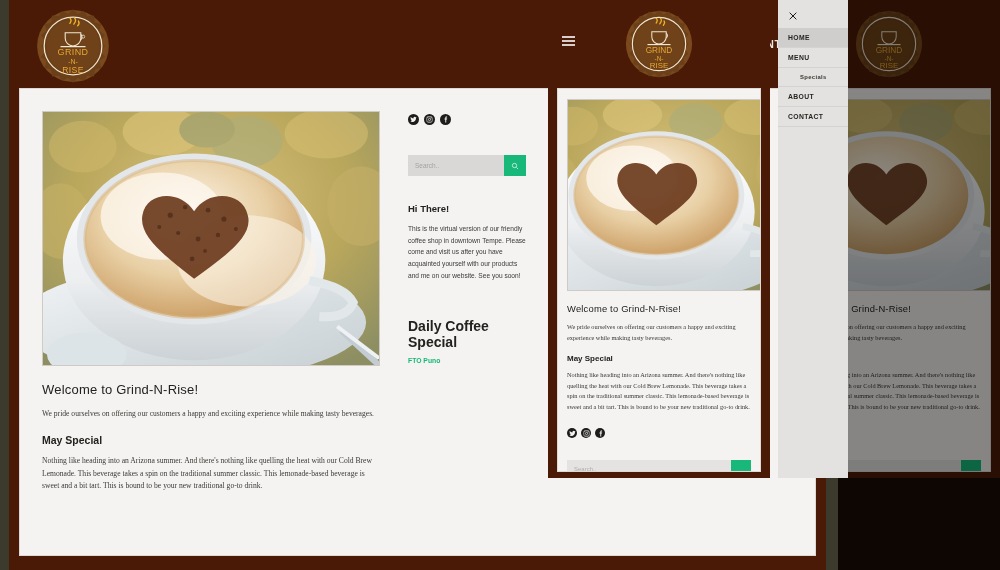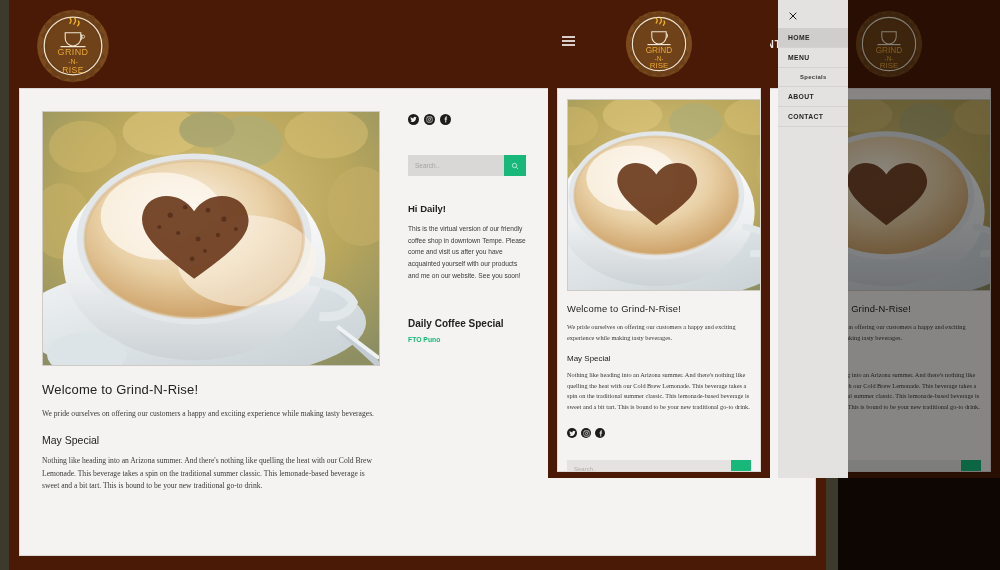--- a/index.html
+++ b/index.html
@@ -51,42 +51,42 @@
 
   
   .coffee {
     width:338px; height:255px; border:1px solid #cfcac4;
     position:relative; overflow:hidden; background:#b9a86a;
   }
   .coffee.small { width:204px; height:192px; }
   .coffee-svg { position:absolute; inset:0; width:100%; height:100%; display:block; }
 
   h2.sec-title { font-size: 13px; font-weight: normal; color:#24221f; margin:16px 0 11px; letter-spacing:.2px;}
-  h3.sub-title { font-size: 10.5px; font-weight: normal; color:#24221f; margin:13px 0 9px; }
+  h3.sub-title { font-size: 10.5px; font-weight: bold; color:#24221f; margin:13px 0 9px; }
   p.body-txt  { font-size: 7.6px; line-height: 1.68; color:#3b3936; margin-bottom: 4px; font-family: Liberation Serif, serif; }
 
   
   .socials { display:flex; gap:5px; margin-bottom:30px; }
   .soc { width:11px; height:11px; border-radius:50%; background:#1e1c1a;
          display:flex; align-items:center; justify-content:center; cursor:pointer; }
   .soc svg { width:7px; height:7px; fill:#f4f3f1; }
 
   .searchrow { display:flex; height:21px; margin-bottom:27px; }
   .searchrow input {
     flex:1; border:none; background:#d9d8d6; font-size:6.5px; color:#8a8884;
     padding-left:7px; font-family:"Liberation Sans",sans-serif; outline:none;
   }
   .searchrow input::placeholder { color:#a5a3a0; }
   .sbtn { width:22px; background:#17b87a; border:none; display:flex;
           align-items:center; justify-content:center; cursor:pointer; }
   .sbtn svg { width:8px; height:8px; stroke:#fff; fill:none; stroke-width:2; }
 
   .side-h { font-size:9.5px; font-weight:bold; color:#24221f; margin-bottom:9px; }
   .side-p { font-size:6.6px; line-height:1.78; color:#3b3936; }
-  .side-h2 { font-size:10px; font-weight:bold; color:#24221f; margin:36px 0 7px; }
+  .side-h2 { font-size:14px; font-weight:bold; color:#24221f; margin:36px 0 7px; }
   .side-link { font-size:6.8px; font-weight:bold; color:#16b877; cursor:pointer; }
 
   .d-footer { position:absolute; left:10px; top:557px; width:797px; height:13px; background:#4a1a06; }
 
   
   .mobile {
     position:absolute; left:548px; top:0; width:222px; height:478px;
     background:#4a1a06; overflow:hidden;
   }
   .m-header { position:relative; height:90px; }
@@ -266,21 +266,21 @@
         <div class="searchrow">
           <input type="text" placeholder="Search.." style="">
           <button class="sbtn">
             <svg viewBox="0 0 24 24">
               <circle cx="10.5" cy="10.5" r="6.5"></circle>
                 <path d="M16 16 L21 21"></path>
             </svg>
           </button>
         </div>
 
-        <div class="side-h">Hi Daily!</div>
+        <div class="side-h">Hi There!</div>
         <div class="side-p">This is the virtual version of our friendly coffee shop in downtown Tempe. Please come and visit us after you have acquainted yourself with our products and me on our website. See you soon!</div>
         <div class="side-h2">Daily Coffee Special</div>
         <div class="side-link">FTO Puno</div>
       </div>
 
     </div>
   </div>
 
   <div class="d-footer"></div>
 </div>

